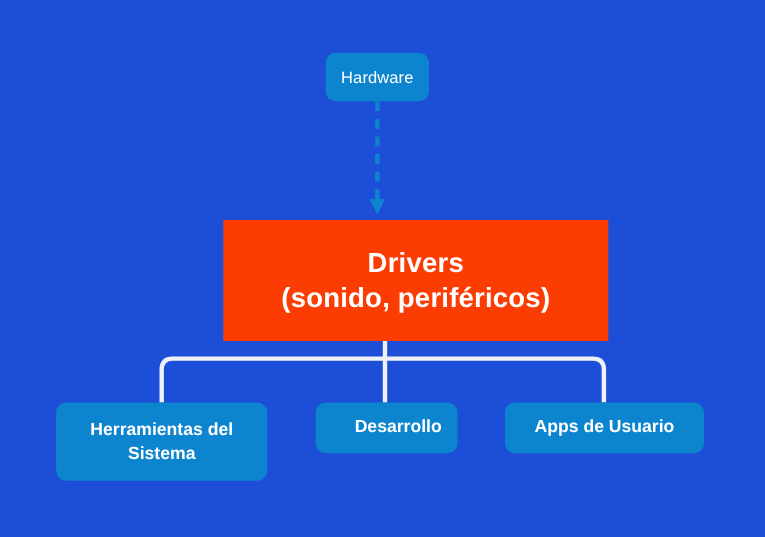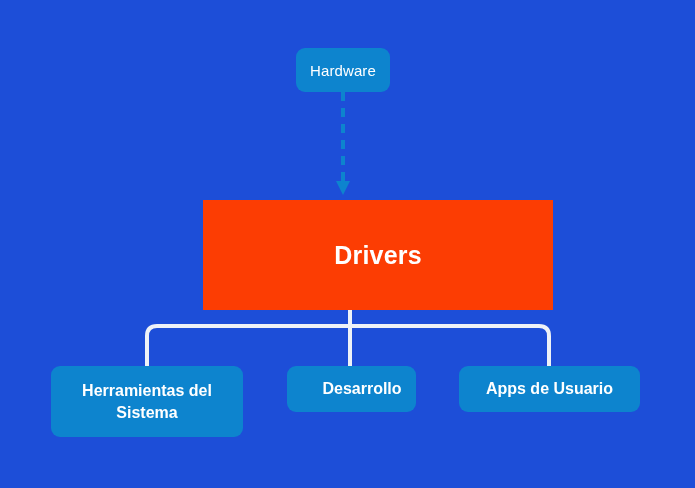--- a/index.html
+++ b/index.html
@@ -123,20 +123,21 @@
   </svg>
 
   <div class="node node-blue" id="node-hardware">
     <span>Hardware</span>
   </div>
 
   <div class="node node-orange" id="node-drivers">
     <span class="label-stack">
       <span>Drivers</span>
       <br>
+      <span>(sonido, periféricos)</span>
     </span>
   </div>
 
   <div class="node node-blue" id="node-herramientas">
     <span>Herramientas del Sistema</span>
   </div>
 
   <div class="node node-blue" id="node-desarrollo">
     <span>Desarrollo</span>
   </div>

